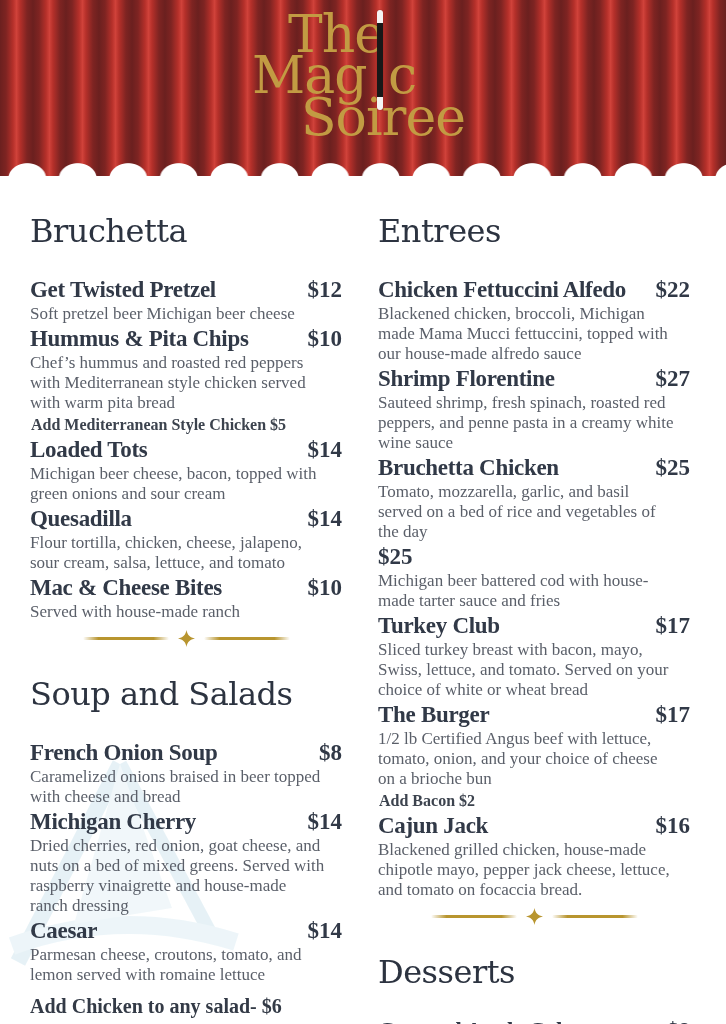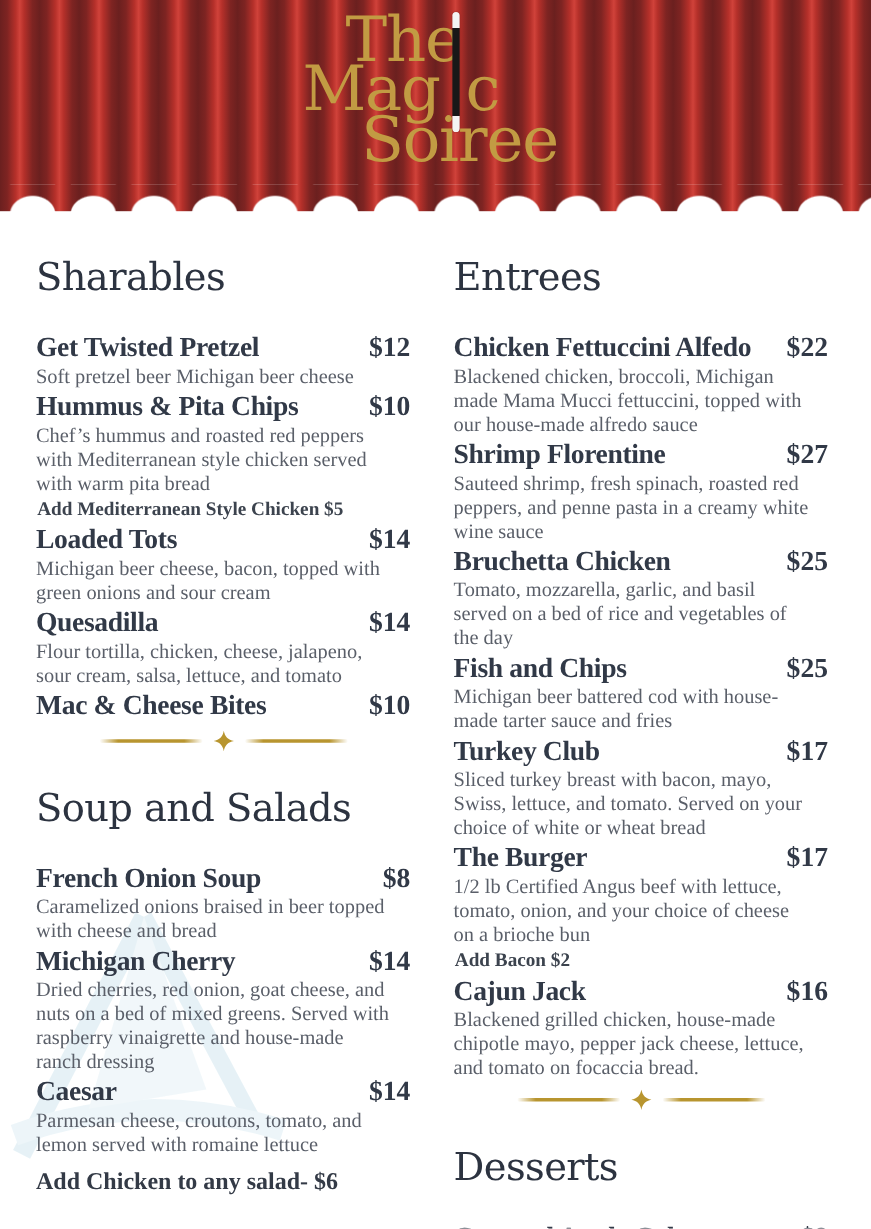--- a/index.html
+++ b/index.html
@@ -65,21 +65,21 @@
     <path d="M116 6 L14 204" stroke="#cfe5ee" stroke-width="16"></path>
     <path d="M116 6 L210 182" stroke="#cfe5ee" stroke-width="14"></path>
     <path d="M8 188 Q118 148 232 184" stroke="#dcedf4" stroke-width="18"></path>
     <path d="M116 6 L168 150 L70 166 Z" fill="#e4f1f6"></path>
   </svg>
 
   <main class="content">
 
     <section class="col">
 
-      <h2 class="section-title">Sharables</h2>
+      <h2 class="section-title">Bruchetta</h2>
 
       <div class="item">
         <div class="item-head">
           <span class="item-name">Get Twisted Pretzel</span>
           <span class="item-price">$12</span>
         </div>
         <p class="item-desc">Soft pretzel beer Michigan beer cheese</p>
       </div>
 
       <div class="item">
@@ -105,20 +105,21 @@
           <span class="item-price">$14</span>
         </div>
         <p class="item-desc">Flour tortilla, chicken, cheese, jalapeno, sour cream, salsa, lettuce, and tomato</p>
       </div>
 
       <div class="item">
         <div class="item-head">
           <span class="item-name">Mac &amp; Cheese Bites</span>
           <span class="item-price">$10</span>
         </div>
+        <p class="item-desc">Served with house-made ranch</p>
       </div>
 
       <div class="divider">
         <span class="dline"></span>
         <svg class="star" viewBox="0 0 24 24">
           <path d="M12 0 C13.2 7 17 10.8 24 12 C17 13.2 13.2 17 12 24 C10.8 17 7 13.2 0 12 C7 10.8 10.8 7 12 0 Z" fill="#b8952f"></path>
         </svg>
         <span class="dline"></span>
       </div>
 
@@ -175,21 +176,20 @@
       <div class="item">
         <div class="item-head">
           <span class="item-name">Bruchetta Chicken</span>
           <span class="item-price">$25</span>
         </div>
         <p class="item-desc">Tomato, mozzarella, garlic, and basil served on a bed of rice and vegetables of the day</p>
       </div>
 
       <div class="item">
         <div class="item-head">
-          <span class="item-name">Fish and Chips</span>
           <span class="item-price">$25</span>
         </div>
         <p class="item-desc">Michigan beer battered cod with house-made tarter sauce and fries</p>
       </div>
 
       <div class="item">
         <div class="item-head">
           <span class="item-name">Turkey Club</span>
           <span class="item-price">$17</span>
         </div>

